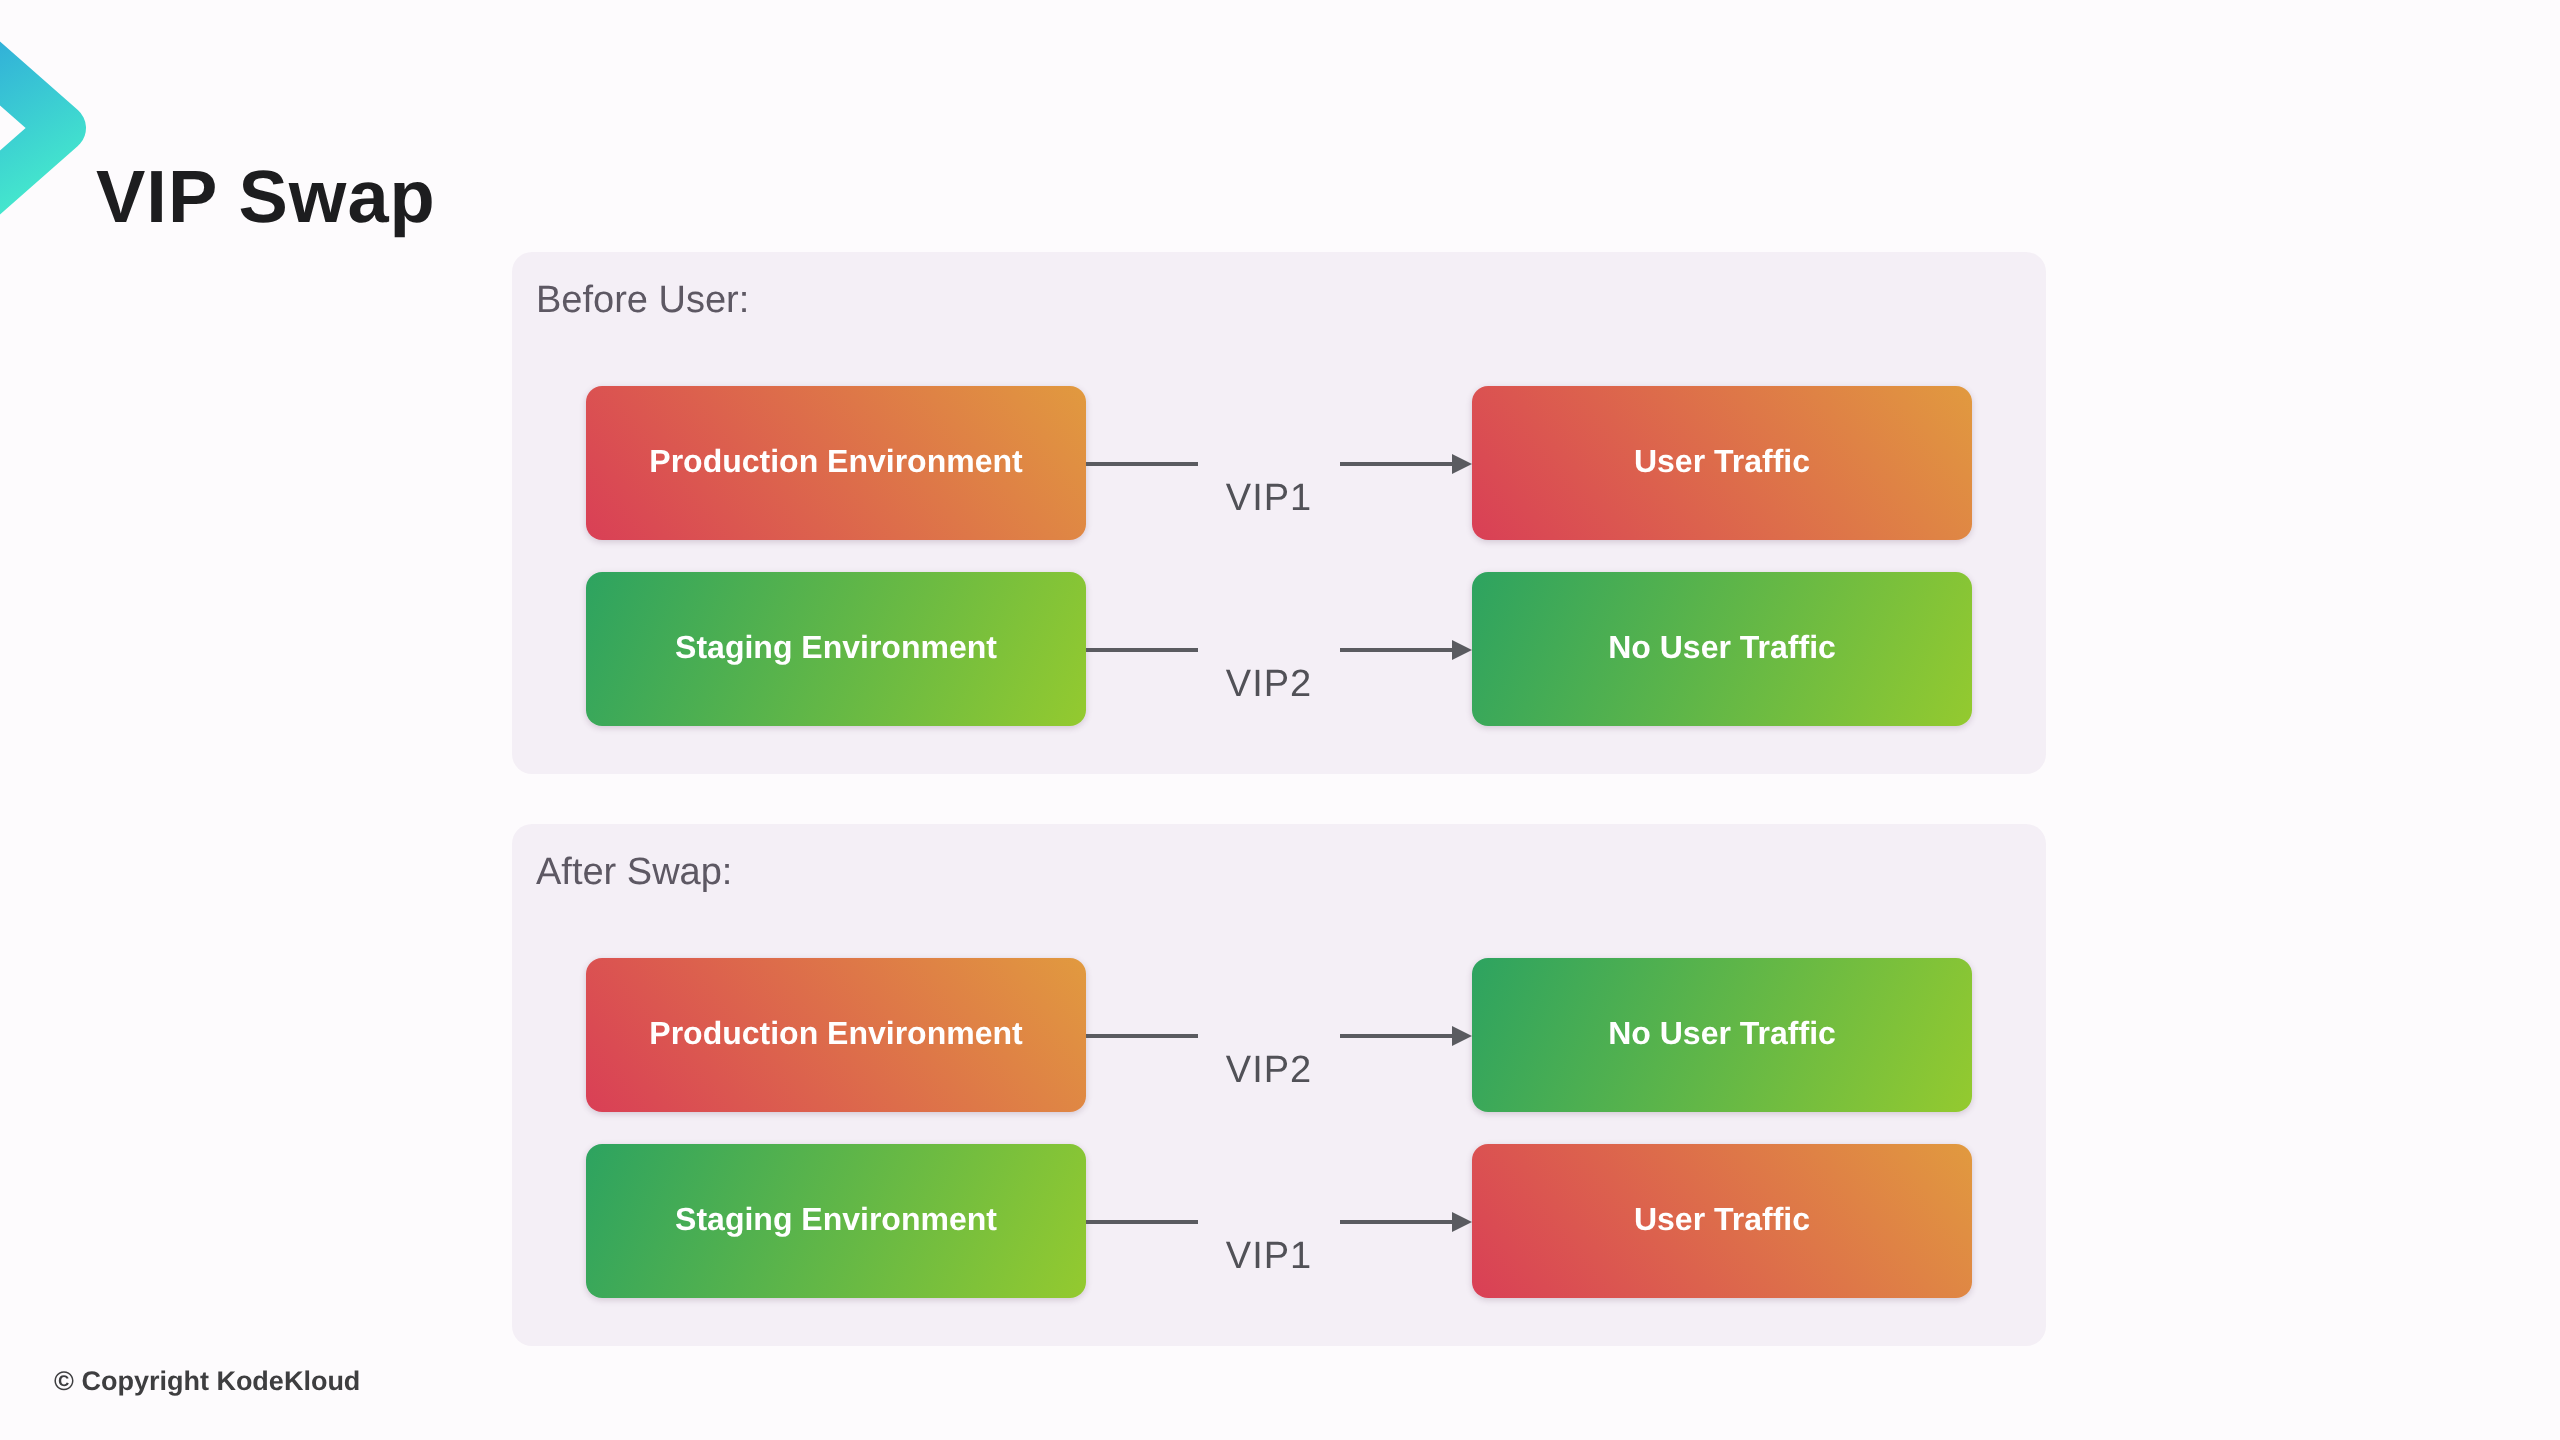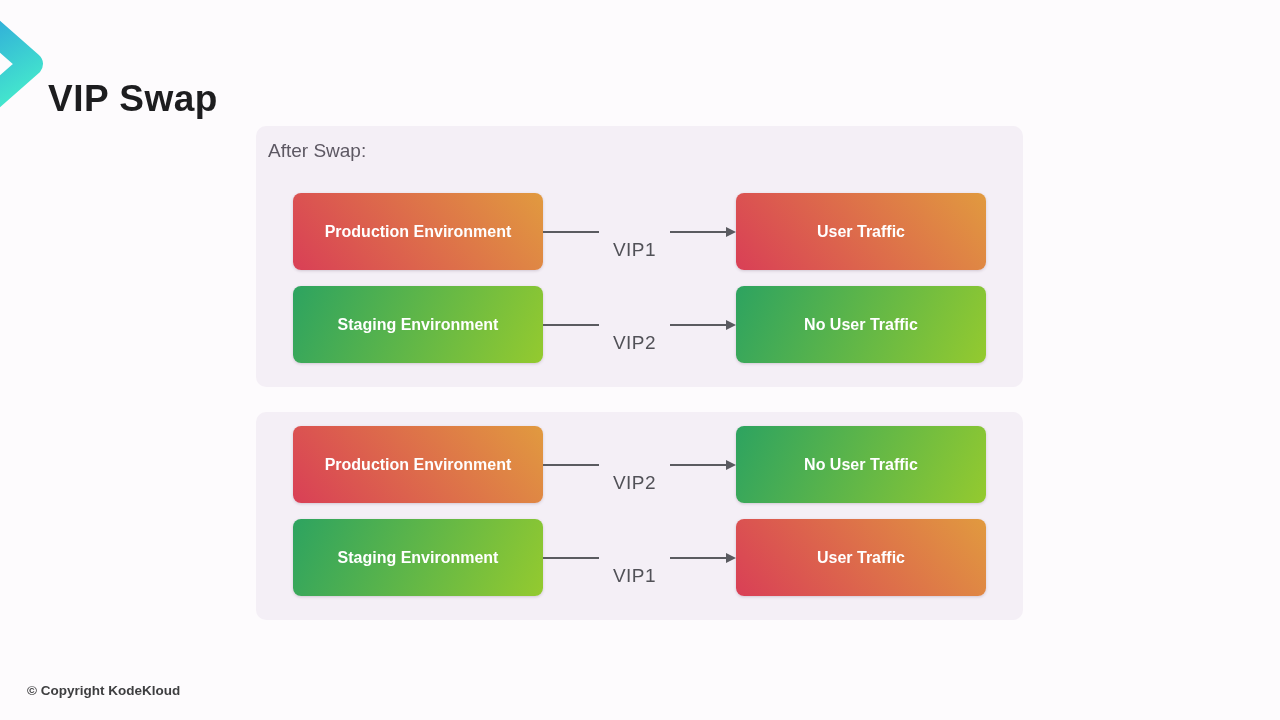--- a/index.html
+++ b/index.html
@@ -88,21 +88,21 @@
     </defs>
     <path d="M -19 12 L 31 56 L -19 100" fill="none" stroke="url(#logoGrad)" stroke-width="24" stroke-linejoin="round" stroke-linecap="round"></path>
   </svg>
 </div>
 
 <h1 class="page-title">VIP Swap</h1>
 
 <div class="content">
 
   <section class="panel">
-    <h2 class="panel-heading">After Swap:</h2>
+    <h2 class="panel-heading">Before User:</h2>
 
     <div class="flow-row">
       <div class="box box-red">
         <span>Production Environment</span>
       </div>
       <div class="connector">
         <span class="line"></span>
         <span class="vip-label">VIP1</span>
         <span class="line"></span>
         <span class="arrowhead"></span>
@@ -122,20 +122,21 @@
         <span class="line"></span>
         <span class="arrowhead"></span>
       </div>
       <div class="box box-green">
         <span>No User Traffic</span>
       </div>
     </div>
   </section>
 
   <section class="panel">
+    <h2 class="panel-heading">After Swap:</h2>
 
     <div class="flow-row">
       <div class="box box-red">
         <span>Production Environment</span>
       </div>
       <div class="connector">
         <span class="line"></span>
         <span class="vip-label">VIP2</span>
         <span class="line"></span>
         <span class="arrowhead"></span>

